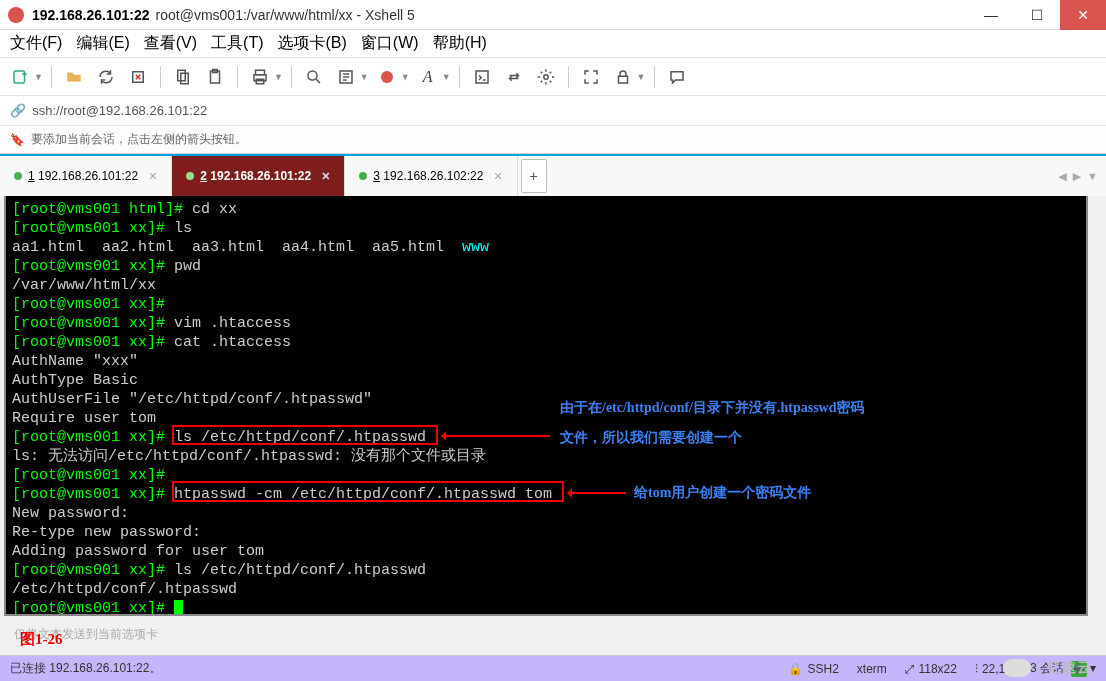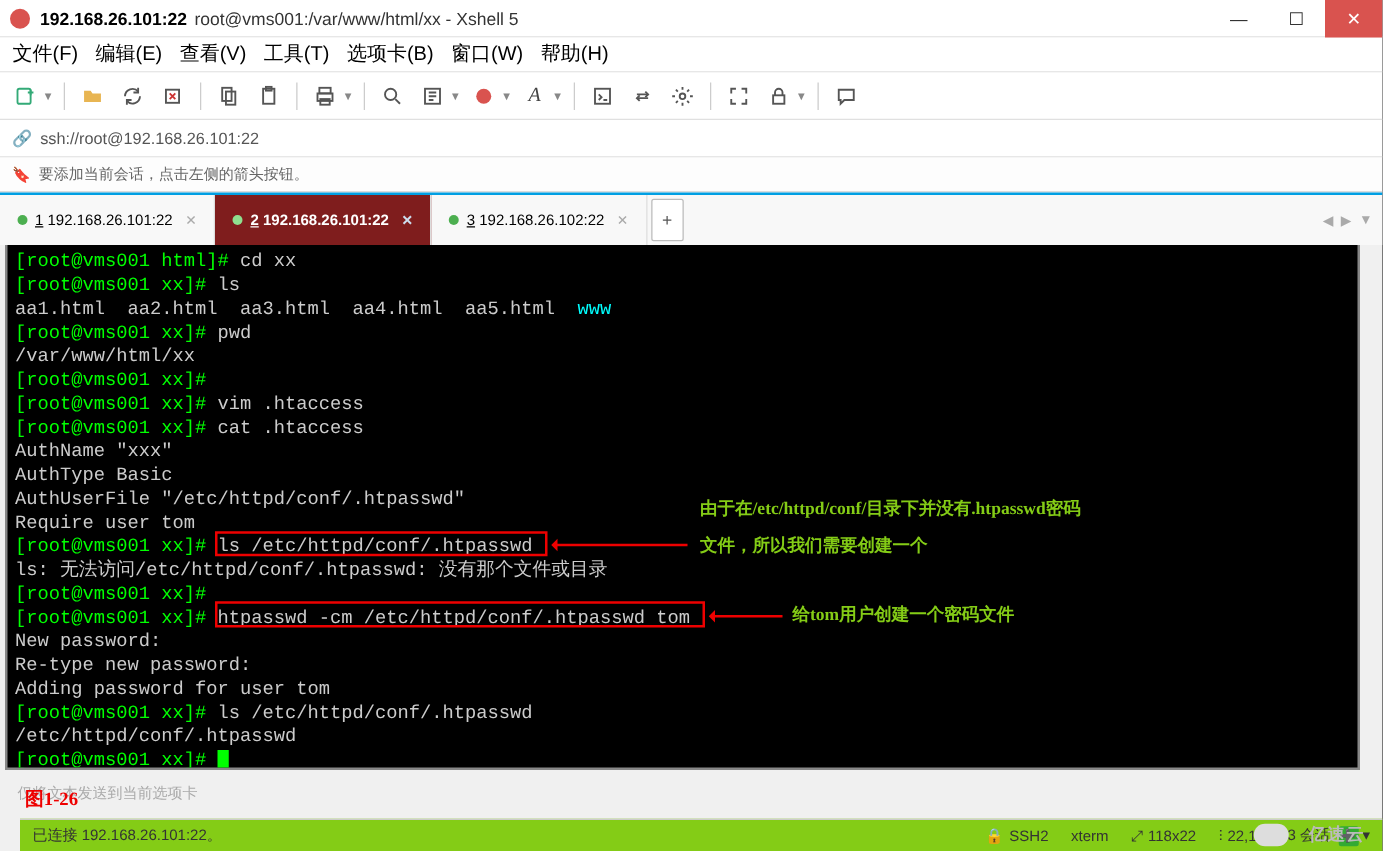--- a/index.html
+++ b/index.html
@@ -34,23 +34,23 @@
   .navarrows { margin-left:auto; display:flex; align-items:center; padding-right: 8px; color:#aaa; gap:6px; font-size: 11px; }
   .terminal { background: #000; color: #ccc; font-family: "Consolas","Courier New",monospace; font-size: 15px; line-height: 19px; padding: 4px 6px; height: 420px; overflow: hidden; border: 2px solid #888; border-top: none; margin: 0 18px 0 4px; position: relative; }
   .terminal pre { white-space: pre; font-family: inherit; }
   .tp { color: #00ff00; } 
   .tw { color: #00ffff; } 
   .tc { color: #ccc; }
   .cursor { display:inline-block; width:9px; height:16px; background:#0f0; vertical-align: middle; }
   .redbox { position:absolute; border: 2px solid #e00; }
   .redarrow { position:absolute; height: 2px; background:#e00; }
   .redarrow::before { content:""; position:absolute; left:-8px; top:-4px; border: 5px solid transparent; border-right-color:#e00; }
-  .ann { position:absolute; color:#84cc16; font-family:"Microsoft YaHei"; font-weight:bold; font-size:14px; white-space: nowrap; }
+  .ann { position:absolute; color:#3b82f6; font-family:"Microsoft YaHei"; font-weight:bold; font-size:14px; white-space: nowrap; }
   .inputrow { height: 28px; display:flex; align-items:center; padding: 0 10px; font-size: 12px; color:#aaa; margin: 4px 4px 0 4px; }
-  .statusbar { position:absolute; bottom:0; left:16px; right:0; height: 26px; background:#84cc16; border-top:1px solid #ccc; display:flex; align-items:center; padding: 0 10px; font-size:12px; color:#333; gap: 18px; }
+  .statusbar { position:absolute; bottom:0; left:0; right:0; height: 26px; background:#c4b5fd; border-top:1px solid #ccc; display:flex; align-items:center; padding: 0 10px; font-size:12px; color:#333; gap: 18px; }
   .statusbar .fill { flex:1; }
   .statusbar .grp { display:flex; align-items:center; gap:4px; }
   .figlabel { position:absolute; color:#e00; font-weight:bold; font-family:"Microsoft YaHei"; font-size:15px; }
   .watermark { position:absolute; right: 14px; bottom: 4px; font-size: 14px; color:#bbb; font-weight: bold; letter-spacing: 1px; display:flex; align-items:flex-end; gap:16px; }
   .watermark .cloud { width:28px; height:18px; border-radius: 10px; background:#ddd; position:relative; }
   .greenbtn { width:16px; height:16px; background:#3a3; border-radius:2px; color:#fff; display:inline-flex; align-items:center; justify-content:center; font-size:10px; }
 </style>
 </head>
 <body>
 

